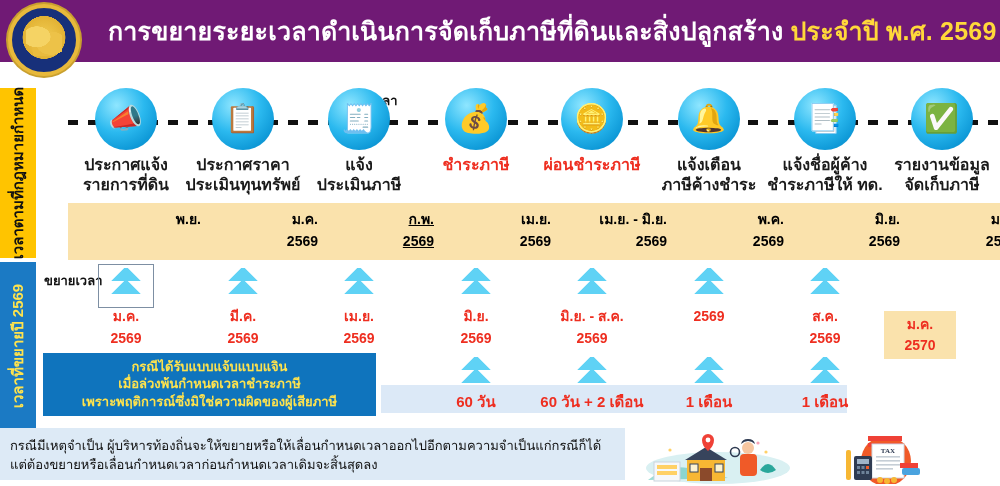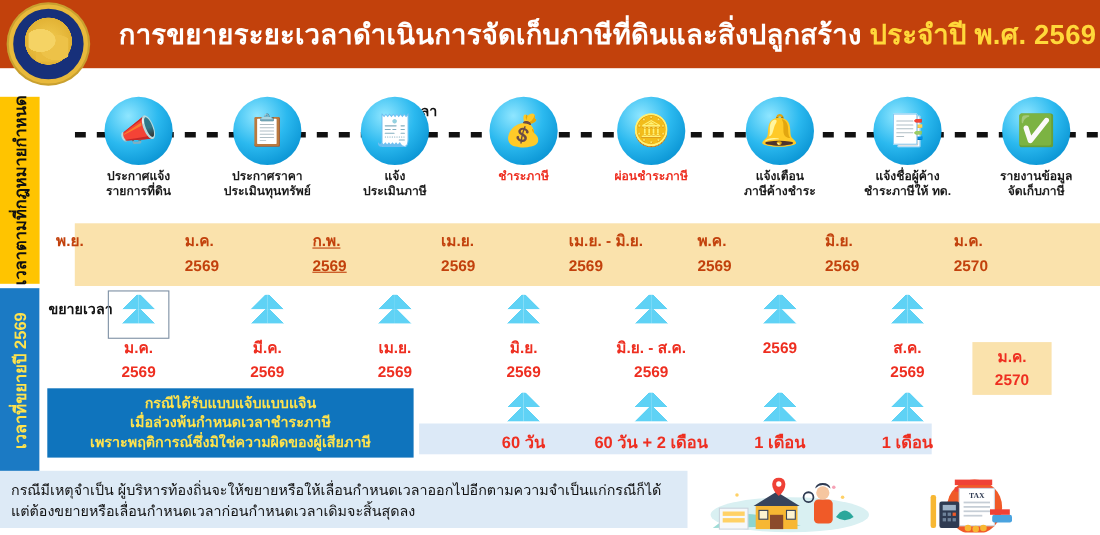--- a/index.html
+++ b/index.html
@@ -6,21 +6,21 @@
   body {
     width:1000px; height:486px; overflow:hidden;
     background:#ffffff;
     font-family:"Liberation Sans","DejaVu Sans",sans-serif;
     position:relative;
   }
 
   
   #header {
     position:absolute; left:0; top:0; width:1000px; height:62px;
-    background:#c2410c;
+    background:#701a75;
     display:flex; align-items:center;
   }
   #header-title {
     margin-left:108px;
     font-size:25px; font-weight:bold; color:#ffffff;
     letter-spacing:.2px; white-space:nowrap;
   }
   #header-title .year { color:#ffd83a; }
 
   #logo {
@@ -74,33 +74,33 @@
     position:absolute; top:0; width:116px; text-align:center;
   }
   .bubble {
     width:62px; height:62px; margin:0 auto; border-radius:50%;
     background:radial-gradient(circle at 35% 28%, #8fe6ff 0%, #2bb9ef 45%, #0f9ad8 75%, #0a7fbd 100%);
     position:relative; z-index:2;
     display:flex; align-items:center; justify-content:center;
     font-size:28px; line-height:1;
   }
   .step-label {
-    margin-top:5px; font-size:11px; font-weight:bold;
+    margin-top:5px; font-size:16px; font-weight:bold;
     color:#1a1a1a; line-height:1.22; white-space:pre-line;
   }
   .step-label.red { color:#ee2e20; }
 
   
   #date-band {
     position:absolute; left:68px; top:203px; width:932px; height:57px;
     background:#fae2ac;
   }
   .date-cell {
-    position:absolute; top:6px; width:150px; text-align:left;
-    font-size:14px; font-weight:bold; color:#c2410c; line-height:1.55;
+    position:absolute; top:6px; width:150px; text-align:right;
+    font-size:14px; font-weight:bold; color:#000000; line-height:1.55;
   }
 
   
   #ext-row {
     position:absolute; left:36px; top:262px; width:964px; height:168px;
     background:#ffffff;
   }
   #ext-label-1 {
     position:absolute; left:8px; top:8px;
     font-size:13px; font-weight:bold; color:#111111;

